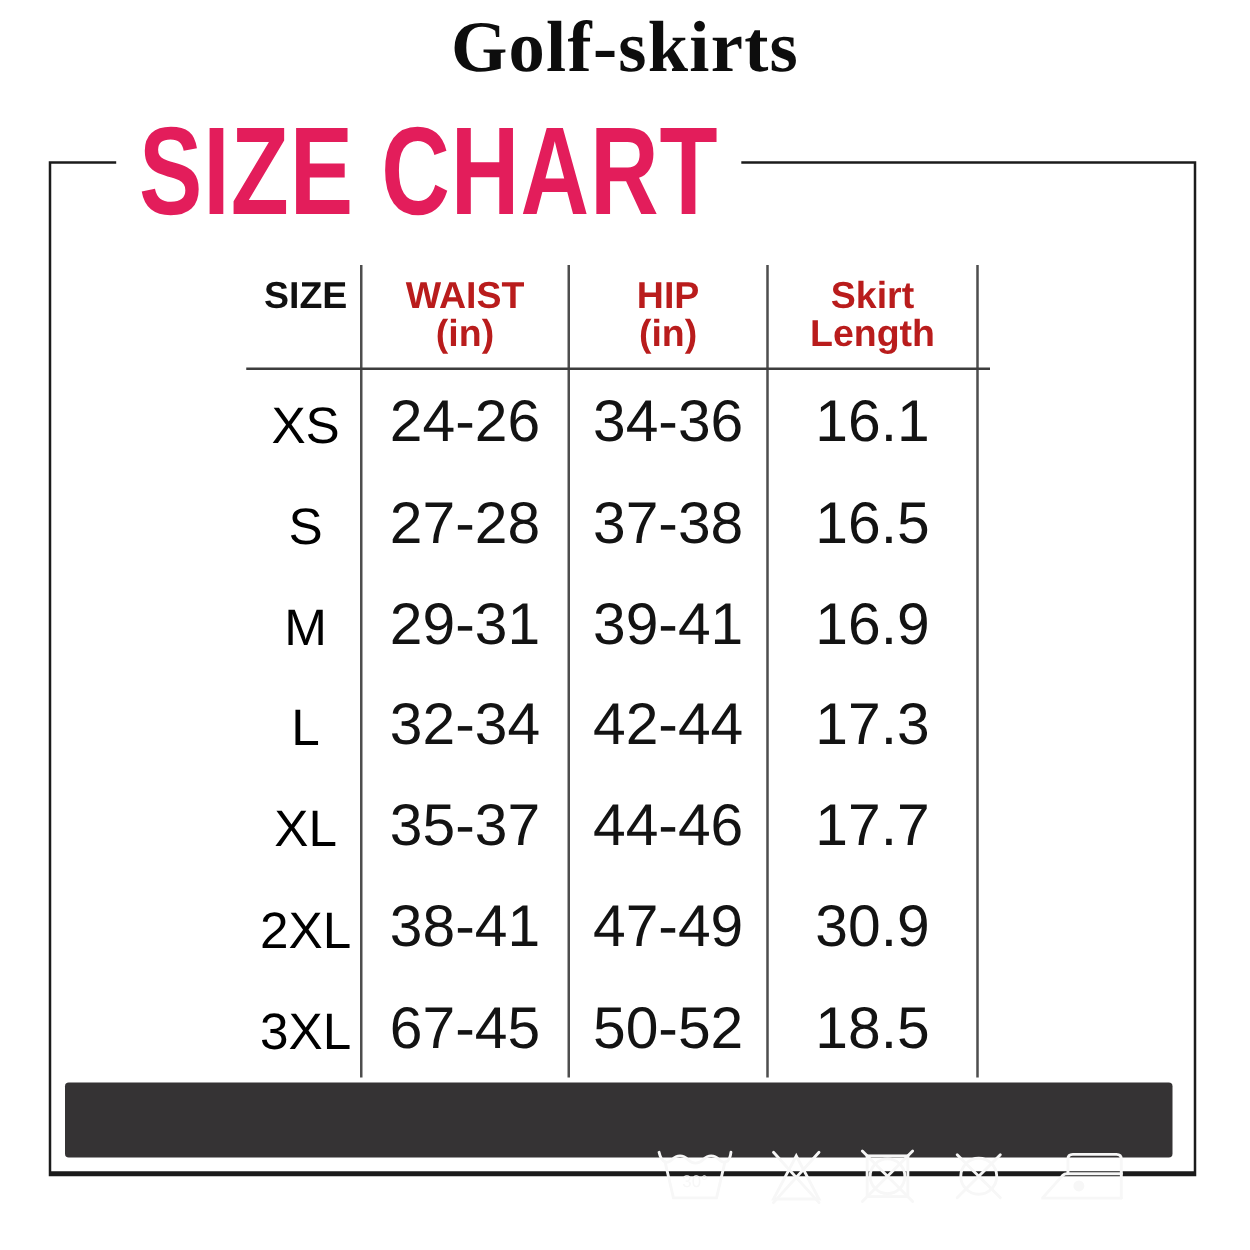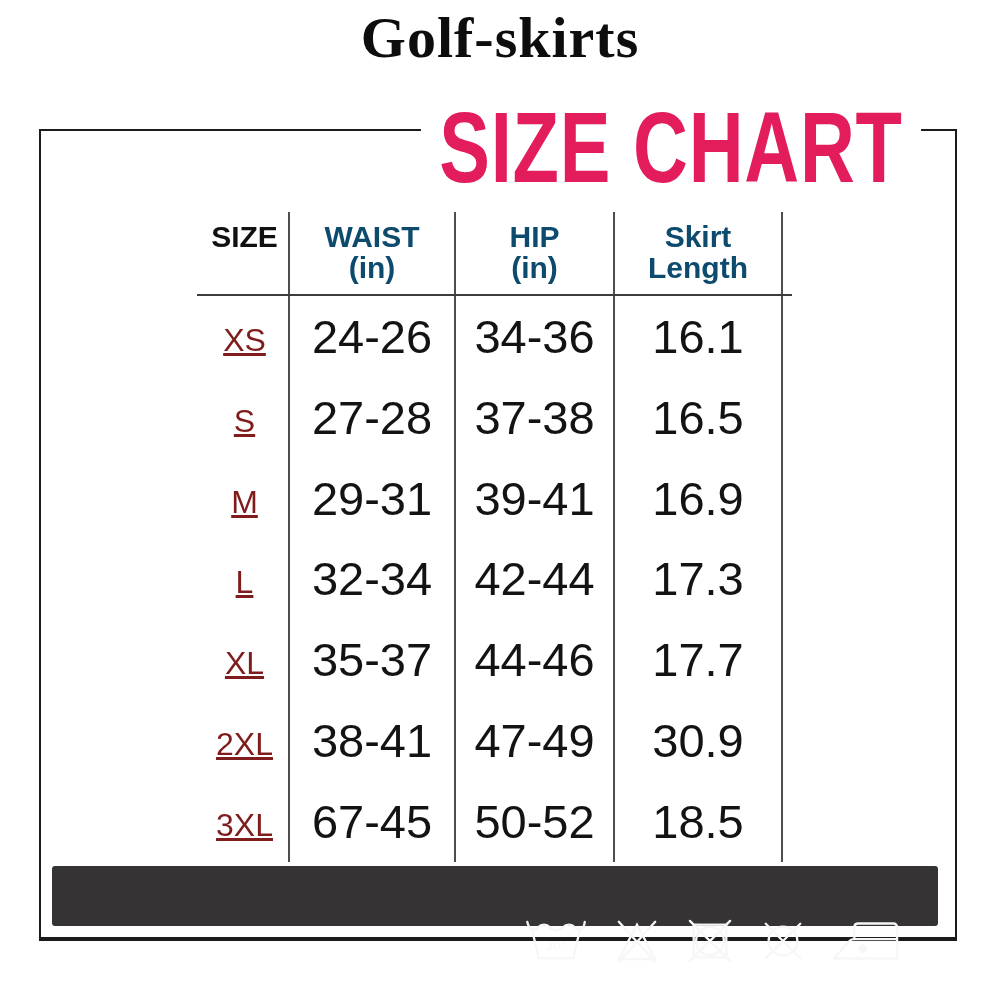--- a/index.html
+++ b/index.html
@@ -28,24 +28,25 @@
     position: absolute;
     left: 39px; top: 129px;
     width: 918px; height: 812px;
     border: 2px solid #1b1b1b;
     border-bottom-width: 4px;
     box-sizing: border-box;
   }
   
   .chart-title-wrap {
     position: absolute;
-    top: 97px; left: 0; right: 0;
-    text-align: right;
+    top: 87px; left: 0; right: 0;
+    text-align: left;
     line-height: 100px;
     height: 100px;
+    padding-left: 14px;
   }
   .chart-title {
     display: inline-block;
     background: #ffffff;
     padding: 0 24px;
     font-weight: 700;
     font-size: 100px;
     letter-spacing: 1px;
     color: #e31d5b;
     transform: scaleX(0.76);
@@ -83,30 +84,29 @@
   }
   .head-cell {
     flex-direction: column;
     align-items: center;
     justify-content: flex-start;
     padding-top: 9px;
     box-sizing: border-box;
     font-weight: 700;
     font-size: 30px;
     line-height: 31px;
-    color: #0c4a6e;
+    color: #b91c1c;
   }
   .head-cell.size-head { color: #111111; }
   .size-label {
-    font-size: 32px;
+    font-size: 41px;
     font-weight: 400;
     padding-top: 8px;
     box-sizing: border-box;
-    color: #7f1d1d;
-    text-decoration: underline;
+    color: #000000;
   }
   .value {
     font-size: 47px;
     font-weight: 400;
     color: #131313;
   }
   
   .care-bar {
     position: absolute;
     left: 52px; top: 866px;

